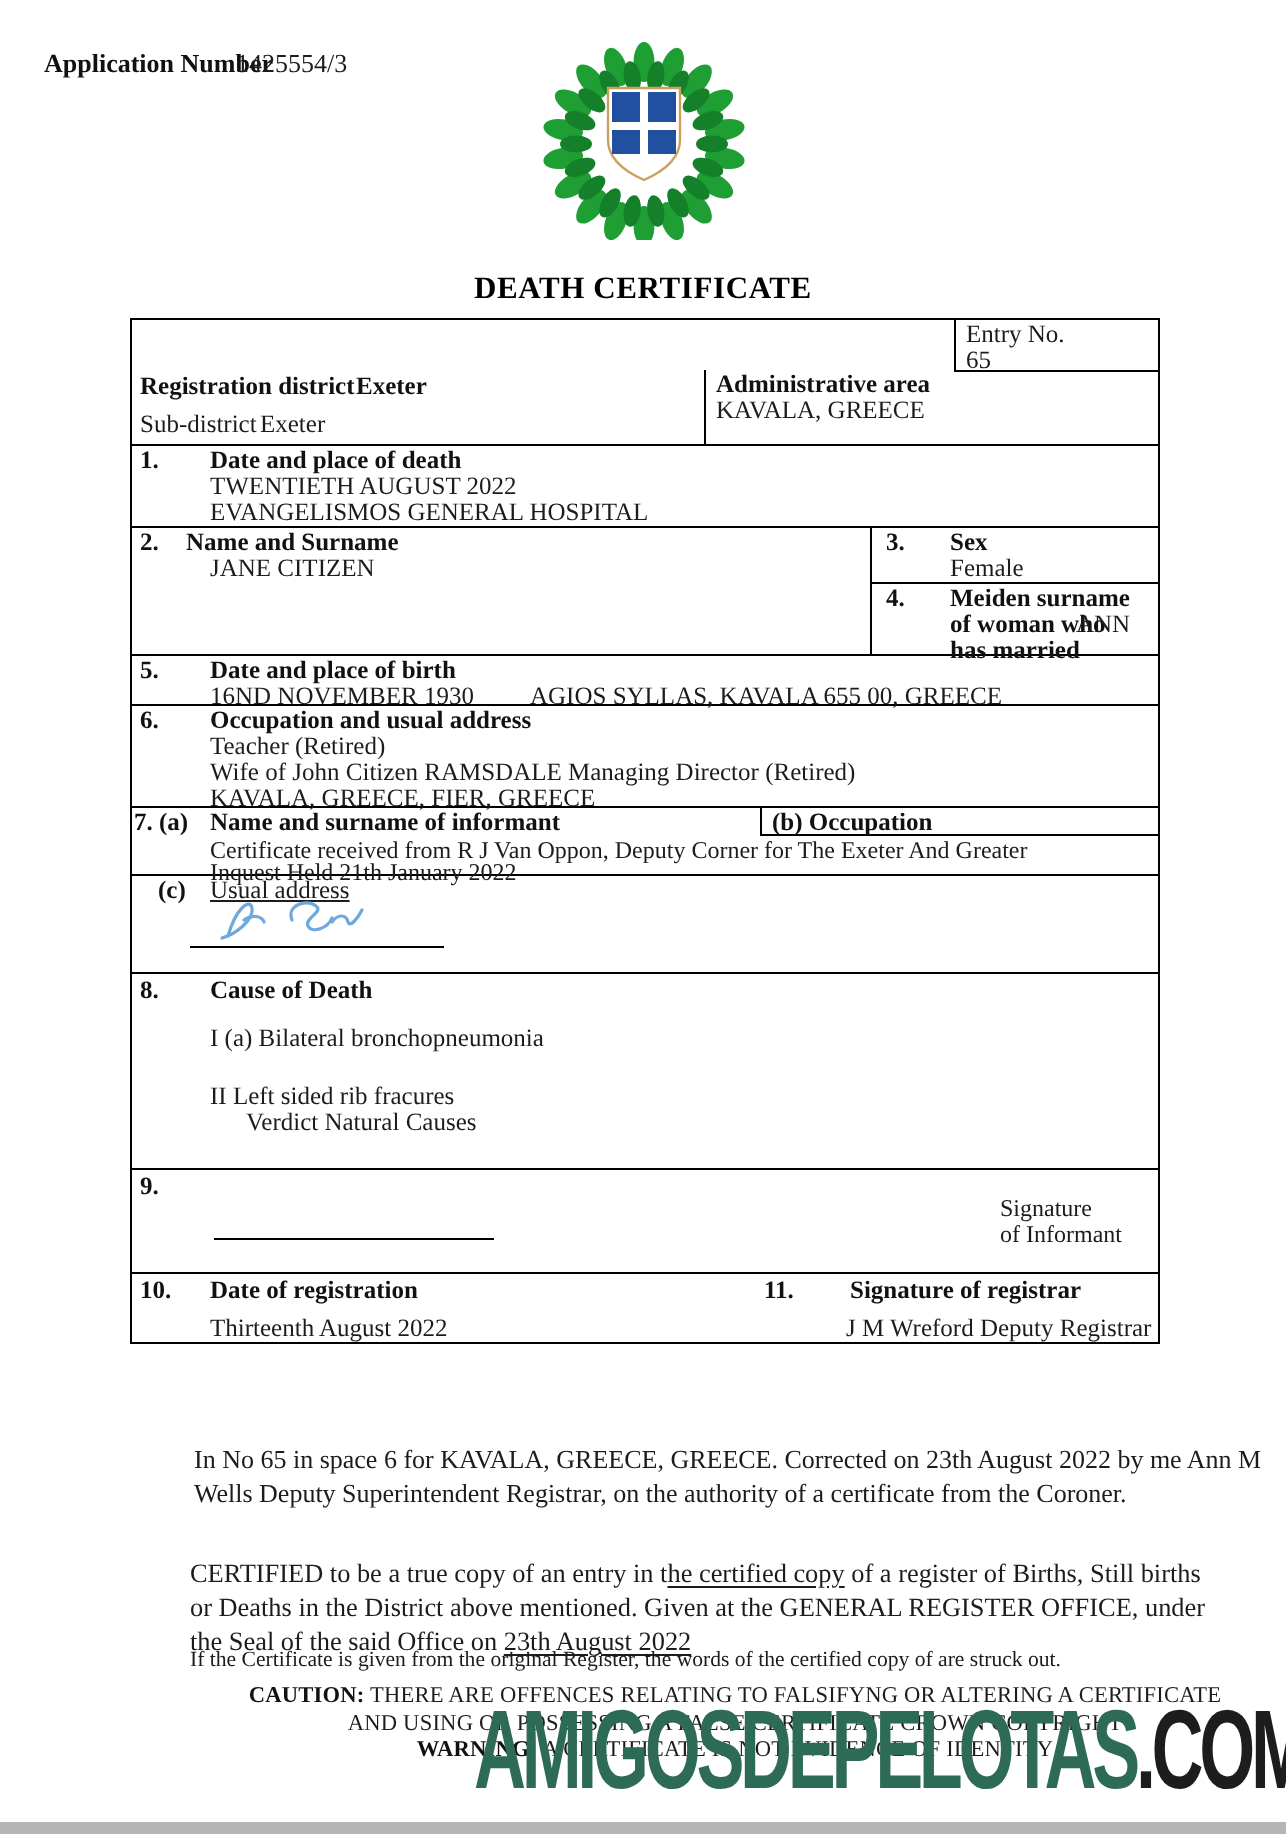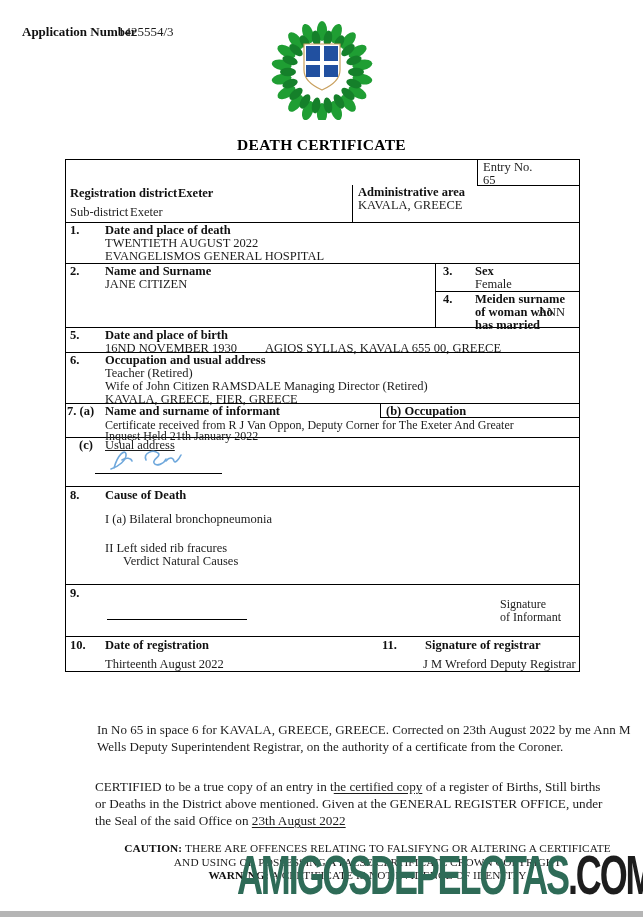--- a/index.html
+++ b/index.html
@@ -110,21 +110,21 @@
   <span class="abs t" style="left:130px;top:206px;">Exeter</span>
   <span class="abs t b" style="left:358px;top:186px;">Administrative area</span>
   <span class="abs t" style="left:358px;top:199px;">KAVALA, GREECE</span>
 
   <span class="abs t b" style="left:70px;top:224px;">1.</span>
   <span class="abs t b" style="left:105px;top:224px;">Date and place of death</span>
   <span class="abs t" style="left:105px;top:237px;">TWENTIETH AUGUST 2022</span>
   <span class="abs t" style="left:105px;top:250px;">EVANGELISMOS GENERAL HOSPITAL</span>
 
   <span class="abs t b" style="left:70px;top:265px;">2.</span>
-  <span class="abs t b" style="left:105px;top:265px;">Name and Surname</span>
+  <span class="abs t b" style="left:93px;top:265px;">Name and Surname</span>
   <span class="abs t" style="left:105px;top:278px;">JANE CITIZEN</span>
   <span class="abs t b" style="left:443px;top:265px;">3.</span>
   <span class="abs t b" style="left:475px;top:265px;">Sex</span>
   <span class="abs t" style="left:475px;top:278px;">Female</span>
   <span class="abs t b" style="left:443px;top:293px;">4.</span>
   <span class="abs t b" style="left:475px;top:293px;">Meiden surname</span>
   <span class="abs t b" style="left:475px;top:306px;">of woman who</span>
   <span class="abs t" style="left:538px;top:306px;">ANN</span>
   <span class="abs t b" style="left:475px;top:319px;">has married</span>
 
@@ -177,20 +177,21 @@
     <span>In No 65 in space 6 for KAVALA, GREECE, GREECE. Corrected on 23th August 2022 by me Ann M</span><br>
     <span>Wells Deputy Superintendent Registrar, on the authority of a certificate from the Coroner.</span>
   </div>
 
   <div class="abs" style="left:95px;top:778px;font-size:13.2px;line-height:17px;white-space:nowrap;">
     <span>CERTIFIED to be a true copy of an entry in t</span><u>he certified copy</u><span> of a register of Births, Still births</span><br>
     <span>or Deaths in the District above mentioned. Given at the GENERAL REGISTER OFFICE, under</span><br>
     <span>the Seal of the said Office on  </span><u>23th  August  2022</u>
   </div>
 
+  <span class="abs xs" style="left:95px;top:824px;">If the Certificate is given from the original Register, the words of the certified copy of are struck out.</span>
 
   <div class="abs caution" style="left:95px;top:842px;width:545px;">
     <span class="b">CAUTION:</span><span> THERE ARE OFFENCES RELATING TO FALSIFYNG OR ALTERING A CERTIFICATE</span><br>
     <span>AND USING OR POSSESSING A FALSE CERTIFICATE CROWN COPYRIGHT</span><br>
     <span class="b">WARNING:</span><span> A CERTIFICATE IS NOT EVIDENCE OF IDENTITY</span>
   </div>
 
   <div class="wm" style="left:237px;top:847px;">
     <span class="wm-main">AMIGOSDEPELOTAS</span><span class="wm-tld">.COM</span>
   </div>

